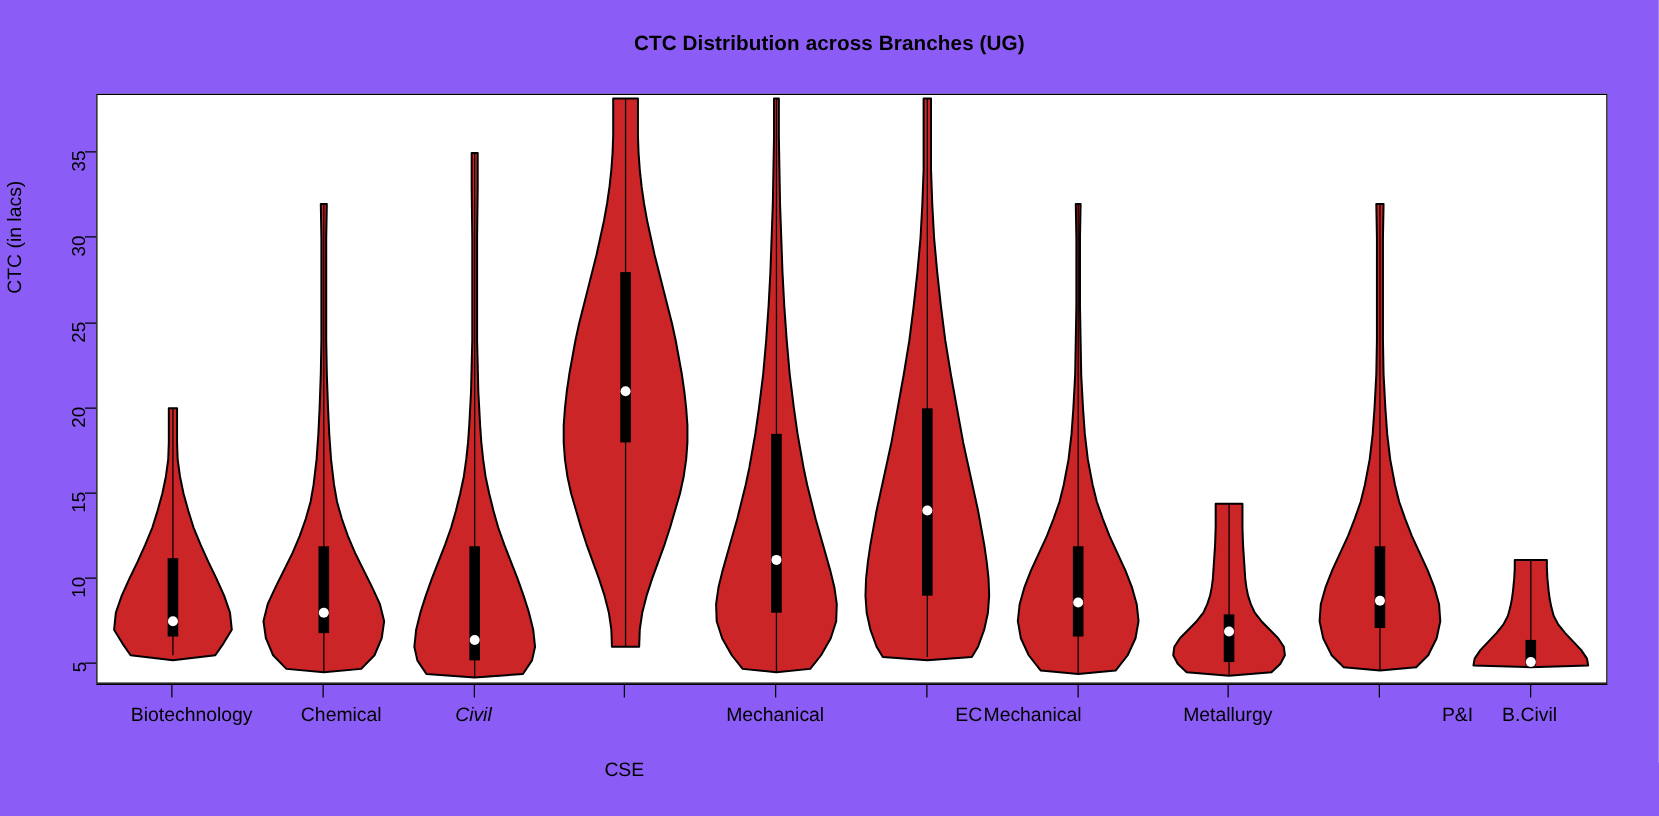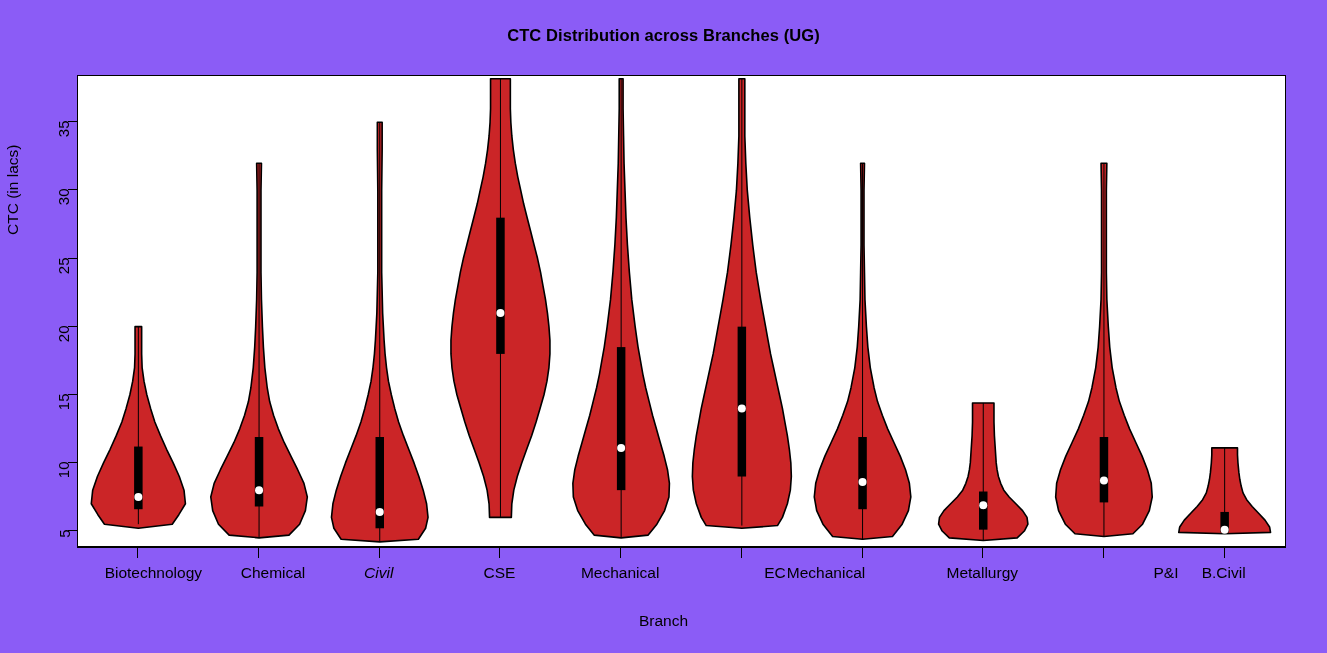--- a/index.html
+++ b/index.html
@@ -215,30 +215,29 @@
 
   <div id="x-axis">
     <div id="x-axis-line"></div>
   <div class="x-tick-mark" style="left: 137.35px;"></div>
       <div class="x-tick-label" style="left: 137.35px; margin-left: 16px;">Biotechnology</div>
       <div class="x-tick-mark" style="left: 258.05px;"></div>
       <div class="x-tick-label" style="left: 273px;">Chemical</div>
       <div class="x-tick-mark" style="left: 378.75px;"></div>
       <div class="x-tick-label" style="left: 378.75px; font-style: italic;">Civil</div>
       <div class="x-tick-mark" style="left: 499.45px;"></div>
-      <div class="x-tick-label" style="left: 499.45px;">CSE</div>
+      <div class="x-tick-label" style="left: 499.45px; margin-top: 44px;">CSE</div>
       <div class="x-tick-mark" style="left: 620.15px;"></div>
       <div class="x-tick-label" style="left: 620.15px;">Mechanical</div>
       <div class="x-tick-mark" style="left: 740.85px;"></div>
       <div class="x-tick-label" style="left: 775px;">EC</div>
       <div class="x-tick-mark" style="left: 861.55px;"></div>
       <div class="x-tick-label" style="left: 826px;">Mechanical</div>
       <div class="x-tick-mark" style="left: 982.25px;"></div>
       <div class="x-tick-label" style="left: 982.25px;">Metallurgy</div>
       <div class="x-tick-mark" style="left: 1102.95px;"></div>
       <div class="x-tick-label" style="left: 1166px;">P&amp;I</div>
       <div class="x-tick-mark" style="left: 1223.65px;"></div>
       <div class="x-tick-label" style="left: 1223.65px;">B.Civil</div>
     </div>
 
-  <div id="x-axis-title">Branch</div>
 
 </div>
 
 </body></html>

